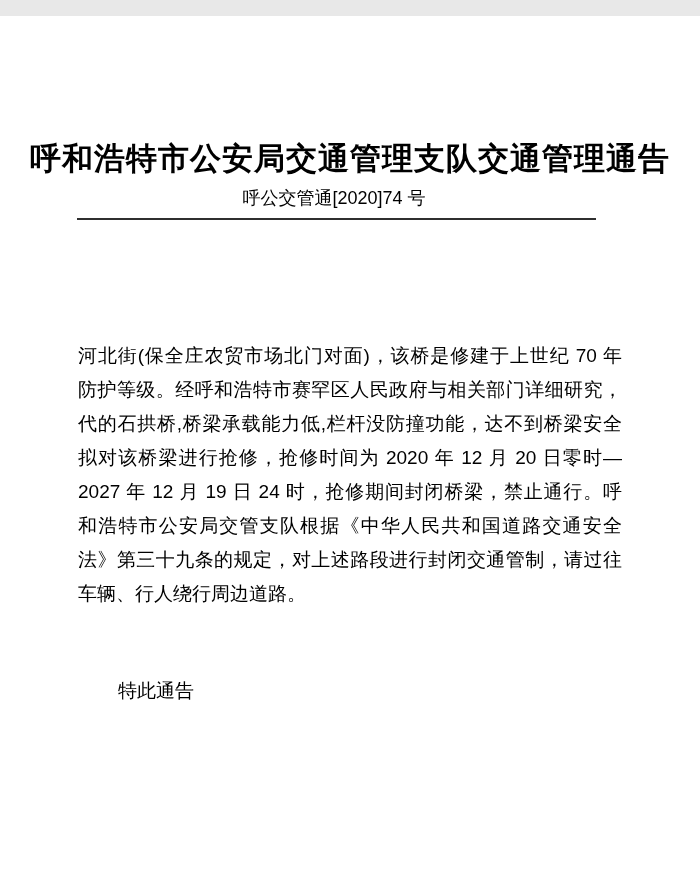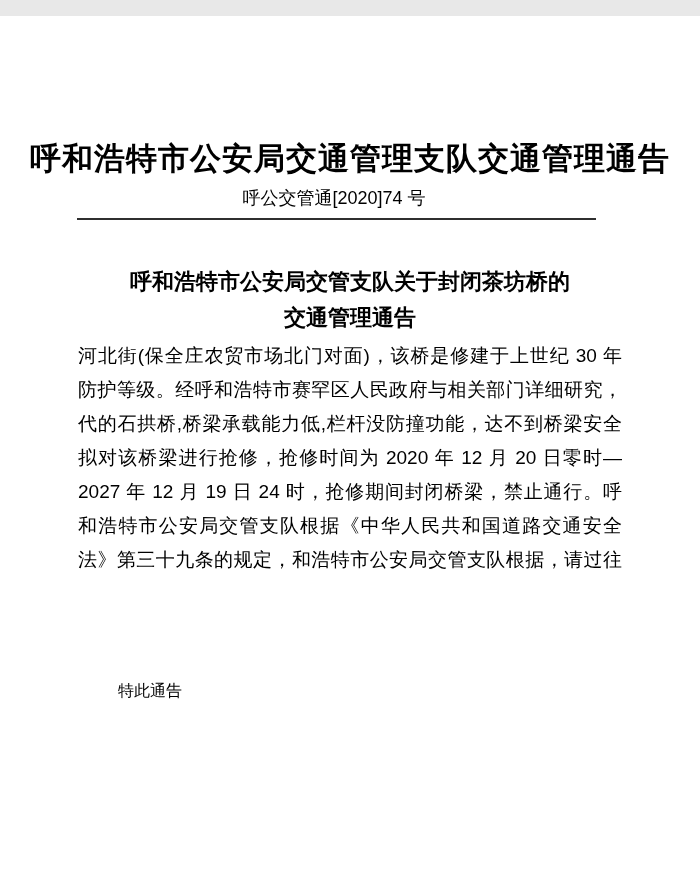--- a/index.html
+++ b/index.html
@@ -76,21 +76,21 @@
   }
   .body-line.last {
     text-align-last: left;
     -moz-text-align-last: left;
     white-space: normal;
   }
   .closing {
     position: absolute;
     top: 662px;
     left: 118px;
-    font-size: 16px;
+    font-size: 19px;
     line-height: 26px;
   }
   .sign-block {
     position: absolute;
     top: 799px;
     right: 95px;
     width: 232px;
     text-align: center;
     font-size: 19px;
   }
@@ -109,31 +109,28 @@
 <body>
 
 <div class="page">
 
   <h1 class="doc-title">呼和浩特市公安局交通管理支队交通管理通告</h1>
 
   <div class="doc-number">呼公交管通[2020]74 号</div>
 
   <div class="rule"></div>
 
-  <h2 class="subtitle">
-    <div>呼和浩特市公安局交管支队关于封闭茶坊桥的</div>
-    <div>交通管理通告</div>
-  </h2>
 
   <div class="body-block">
-    <div class="body-line">河北街(保全庄农贸市场北门对面)，该桥是修建于上世纪 30 年</div>
+    <div class="body-line">河北街(保全庄农贸市场北门对面)，该桥是修建于上世纪 70 年</div>
     <div class="body-line">防护等级。经呼和浩特市赛罕区人民政府与相关部门详细研究，</div>
     <div class="body-line">代的石拱桥,桥梁承载能力低,栏杆没防撞功能，达不到桥梁安全</div>
     <div class="body-line">拟对该桥梁进行抢修，抢修时间为 2020 年 12 月 20 日零时—</div>
     <div class="body-line">2027 年 12 月 19 日 24 时，抢修期间封闭桥梁，禁止通行。呼</div>
     <div class="body-line">和浩特市公安局交管支队根据《中华人民共和国道路交通安全</div>
-    <div class="body-line">法》第三十九条的规定，和浩特市公安局交管支队根据，请过往</div>
+    <div class="body-line">法》第三十九条的规定，对上述路段进行封闭交通管制，请过往</div>
+    <div class="body-line last">车辆、行人绕行周边道路。</div>
   </div>
 
   <div class="closing">特此通告</div>
 
 
 </div>
 
 </body></html>

